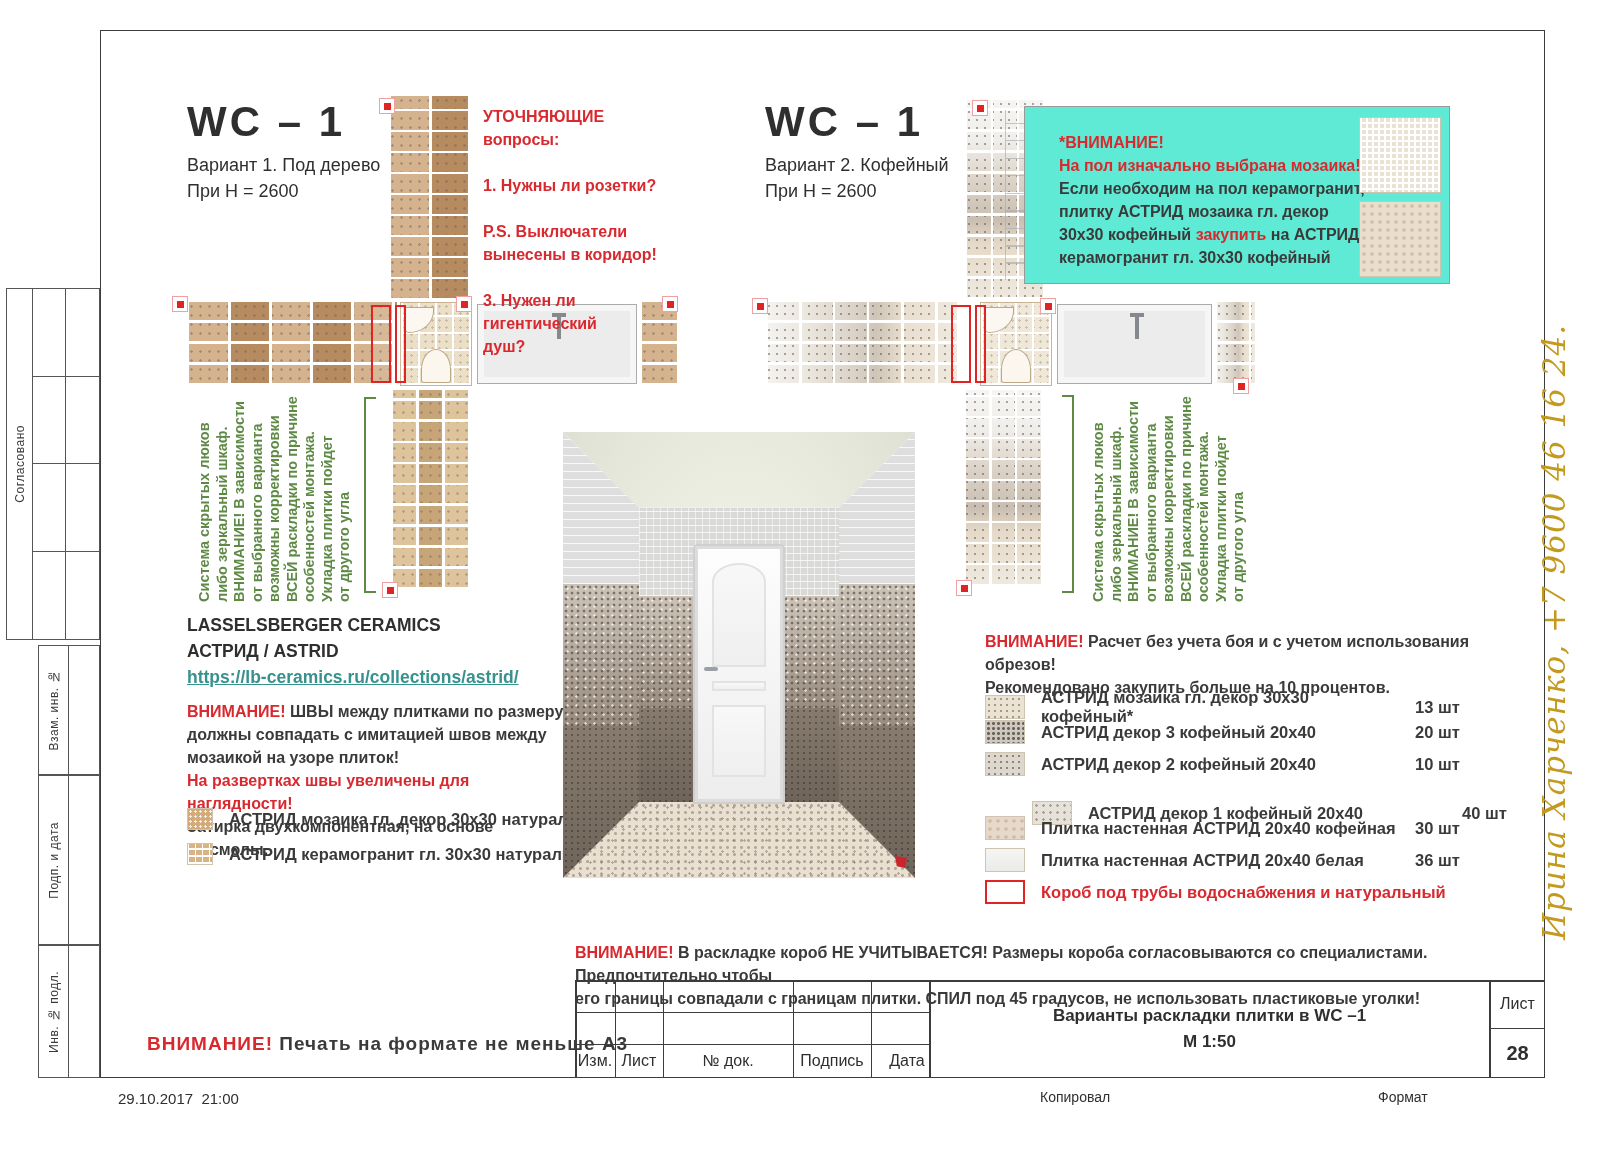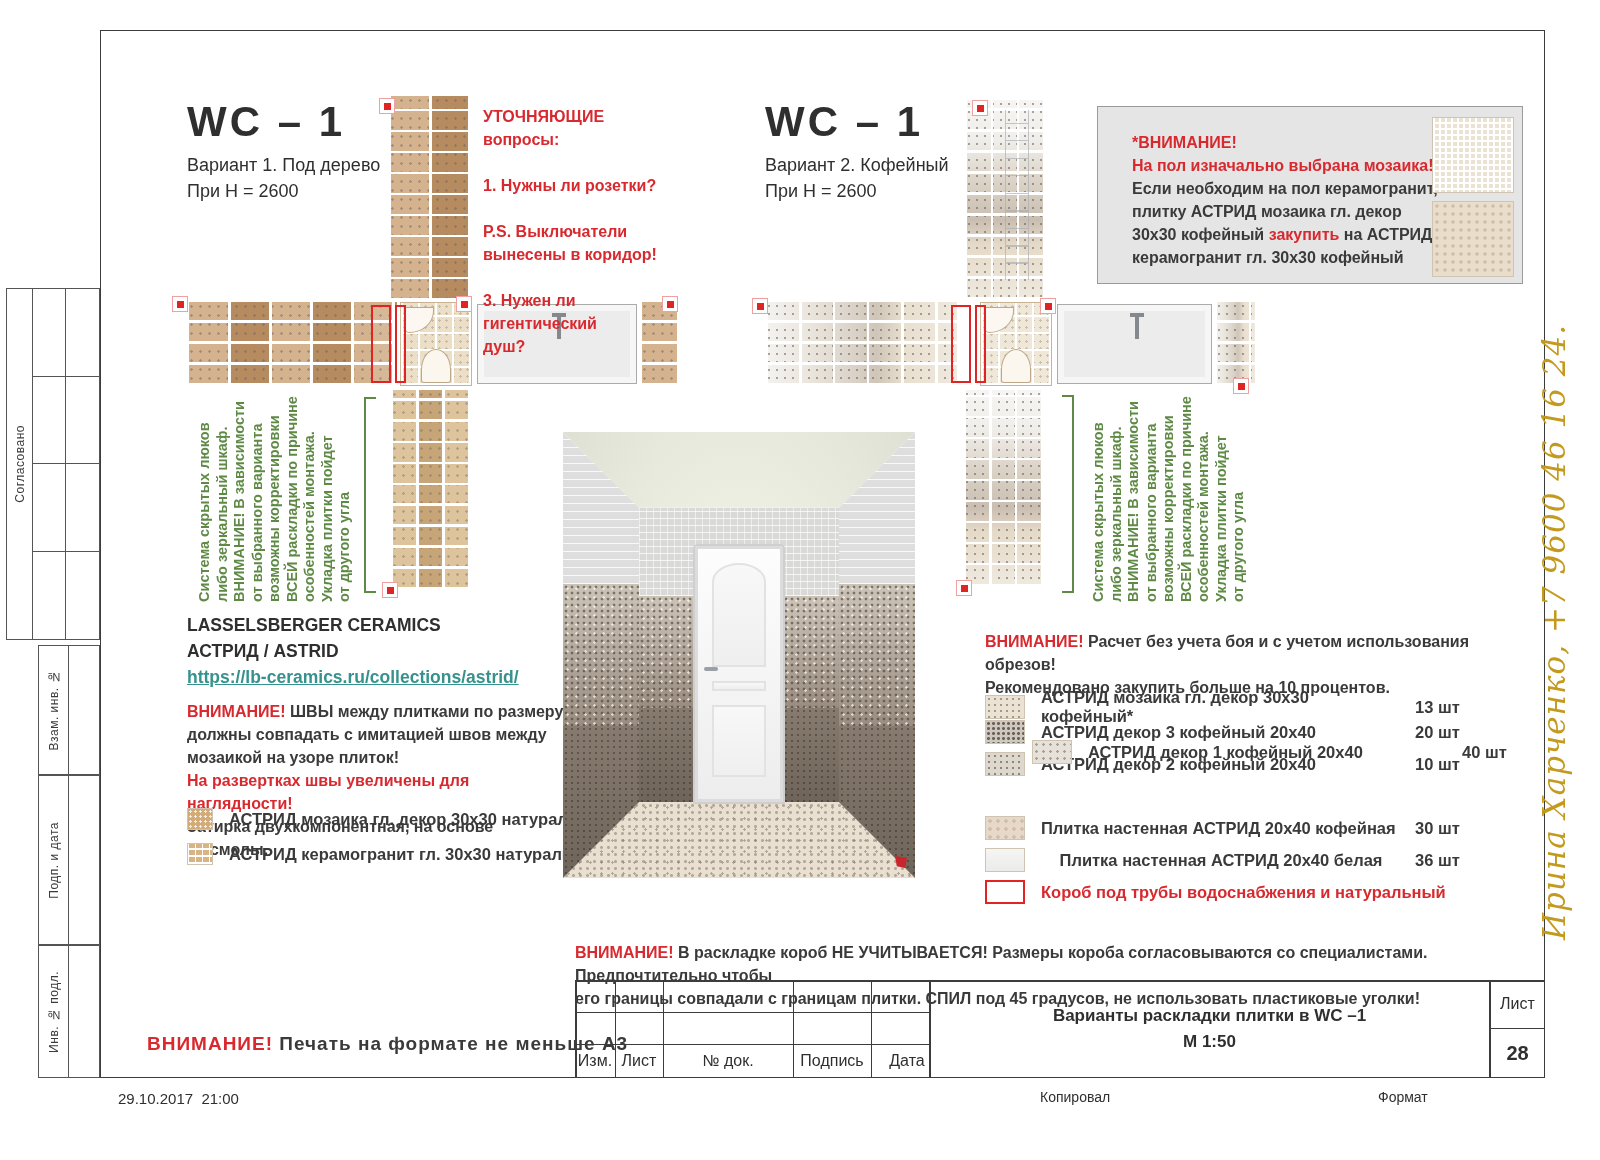--- a/index.html
+++ b/index.html
@@ -86,21 +86,21 @@
     background:repeating-linear-gradient(0deg,transparent 0 16px,#a8adb2 16px 17.5px); opacity:.65; }
 
   .redbox { border:2px solid #e02424; background:rgba(255,255,255,.08); }
   .marker { width:16px; height:16px; border:1px solid #f0a0a0; background:#fff; display:flex; align-items:center; justify-content:center; }
   .marker::before { content:""; width:7px; height:7px; background:#e02424; }
   .gbracket-l { border-left:2px solid #5f8a46; border-top:2px solid #5f8a46; border-bottom:2px solid #5f8a46; }
   .gbracket-r { border-right:2px solid #5f8a46; border-top:2px solid #5f8a46; border-bottom:2px solid #5f8a46; }
   .vgreen { transform:rotate(-90deg); transform-origin:left top; font-size:14.5px; line-height:17.5px; white-space:pre-line; color:#5f8a46; font-weight:600; }
 
   
-  .floor-note { left:1097px; top:106px; width:426px; height:178px; border:1px solid #9a9a9a; background:#e5e5e5; }
+  .floor-note { left:1024px; top:106px; width:426px; height:178px; border:1px solid #9a9a9a; background:#5eead4; }
   .floor-note .txt { position:absolute; left:34px; top:24px; font-size:16px; line-height:23px; font-weight:600; }
   .sw { border:1px solid #cfc4b2; }
   .sw-mosaic-coffee { background-color:#eae3d3; background-image:radial-gradient(circle,rgba(120,100,85,.6) 1px,transparent 1.5px); background-size:6px 6px; }
   .sw-grid { background-image:repeating-linear-gradient(0deg,#fff 0 2px,transparent 2px 20px),repeating-linear-gradient(90deg,#fff 0 2px,transparent 2px 20px); }
   .sw-mosaic-nat { background-color:#d3ab79; background-image:radial-gradient(circle,rgba(255,255,255,.8) 1px,transparent 1.4px); background-size:5px 5px; }
   .sw-porc-nat { background-color:#d8b384; background-image:repeating-linear-gradient(0deg,#fff 0 1.5px,transparent 1.5px 7px),repeating-linear-gradient(90deg,#fff 0 1.5px,transparent 1.5px 7px); }
   .sw-decor3 { background-color:#cfc8bf; background-image:radial-gradient(circle,rgba(70,60,55,.75) 1.2px,transparent 1.7px); background-size:5px 5px; }
   .sw-decor2 { background-color:#ddd7cd; background-image:radial-gradient(circle,rgba(90,80,70,.6) 1px,transparent 1.5px); background-size:6px 6px; }
   .sw-decor1 { background-color:#e7e2d9; background-image:radial-gradient(circle,rgba(100,90,80,.5) 1px,transparent 1.5px); background-size:7px 7px; }
   .sw-wall-coffee { background-color:#e6d9c9; background-image:radial-gradient(circle,rgba(170,140,110,.35) 1.5px,transparent 2px); background-size:8px 8px; }
@@ -362,31 +362,31 @@
   <div class="mat-row" style="left:985px; top:720px;">
     <span class="sw sw-decor3"></span>
     <span class="nm">АСТРИД декор 3 кофейный 20х40</span>
     <span class="qt">20 шт</span>
   </div>
   <div class="mat-row" style="left:985px; top:752px;">
     <span class="sw sw-decor2"></span>
     <span class="nm">АСТРИД декор 2 кофейный 20х40</span>
     <span class="qt">10 шт</span>
   </div>
-  <div class="mat-row" style="left:985px; top:740px;padding-left:47px;">
+  <div class="mat-row" style="left:985px; top:801px;padding-left:47px;">
     <span class="sw sw-decor1"></span>
     <span class="nm">АСТРИД декор 1 кофейный 20х40</span>
     <span class="qt">40 шт</span>
   </div>
   <div class="mat-row" style="left:985px; top:816px;">
     <span class="sw sw-wall-coffee"></span>
     <span class="nm">Плитка настенная АСТРИД 20х40 кофейная</span>
     <span class="qt">30 шт</span>
   </div>
-  <div class="mat-row" style="left:985px; top:848px;text-align:center;">
+  <div class="mat-row" style="left:985px; top:848px;">
     <span class="sw sw-wall-white"></span>
     <span class="nm">Плитка настенная АСТРИД 20х40 белая</span>
     <span class="qt">36 шт</span>
   </div>
   <div class="mat-row" style="left:985px; top:880px;">
     <span class="sw sw-duct"></span>
     <span class="nm red" style="width:auto;">Короб под трубы водоснабжения и натуральный</span>
   </div>
 
   <div class="abs note" style="left:575px; top:918px; width:910px; white-space:pre-line;">

